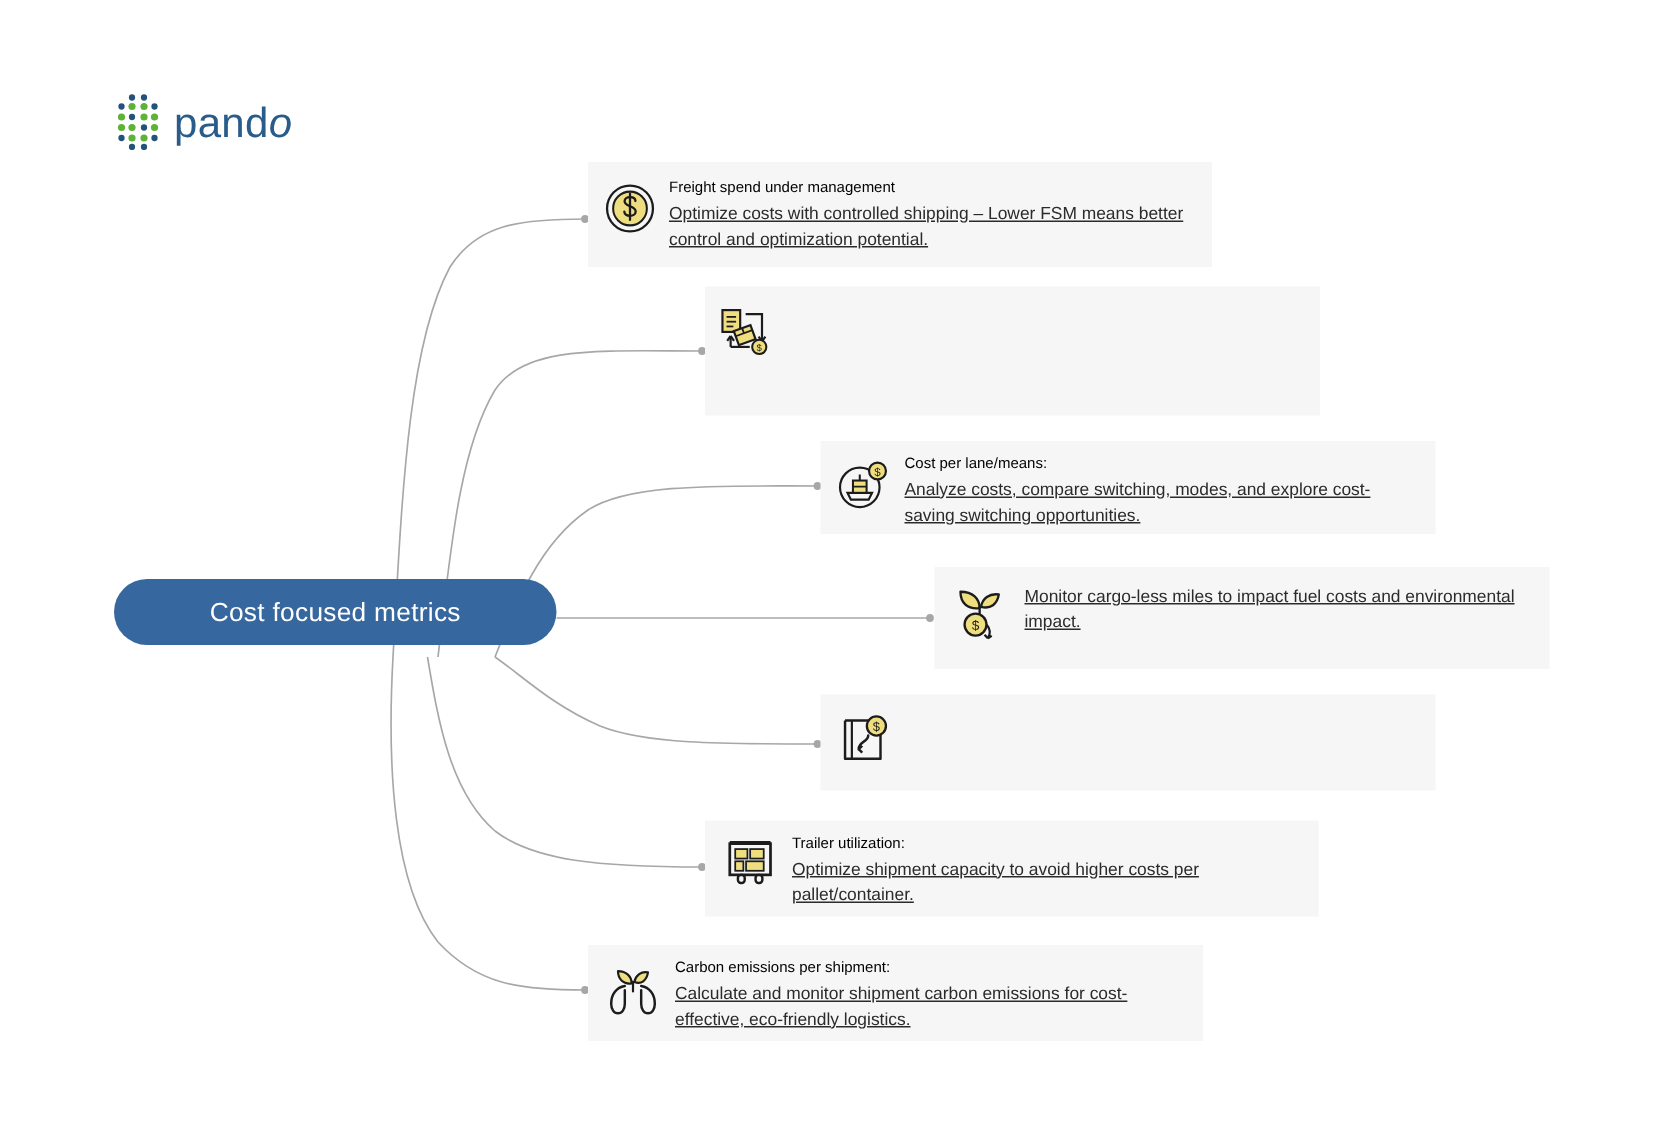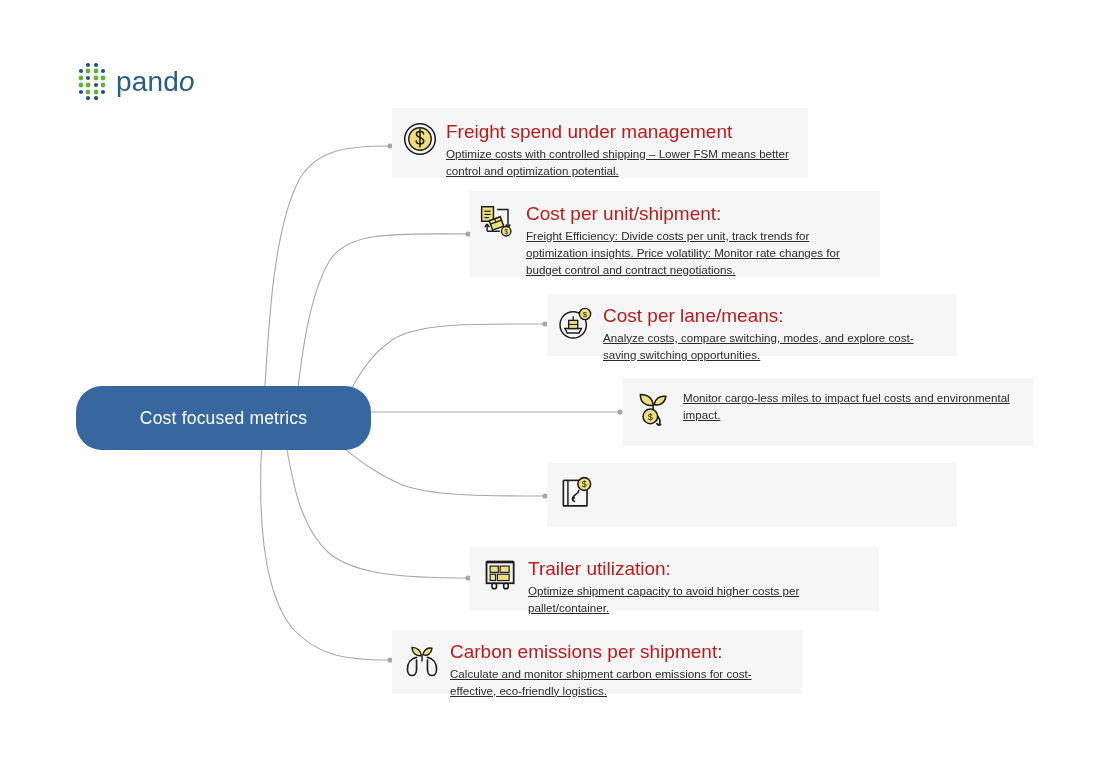--- a/index.html
+++ b/index.html
@@ -19,39 +19,39 @@
     font-family:"Liberation Sans", sans-serif;font-weight:400;
     line-height:1;position:relative;top:1px;
   }
   #logo-word .oh{font-style:italic;color:#2A5C8A;}
 
   
   #wires{position:absolute;left:0;top:0;width:1110px;height:757px;}
 
   
   #center-node{
-    position:absolute;left:76px;top:386px;width:295px;height:64px;
+    position:absolute;left:76px;top:386px;width:295px;height:44px;
     background:#36679E;border-radius:26px;
     display:flex;align-items:center;justify-content:center;
   }
   #center-node .label{
     color:#ffffff;font-size:17.5px;letter-spacing:.2px;
   }
 
   
   .card{
     position:absolute;background:#F6F6F6;
     display:flex;align-items:flex-start;box-sizing:border-box;
   }
   .card .icon{
     flex:0 0 auto;display:block;margin-right:8px;
   }
   .card .txt{flex:1 1 auto;min-width:0;}
   .card .title{
-    color:#b91c1c;font-size:19px;line-height:1.25;
+    color:#000000;font-size:10px;line-height:1.25;
     margin:0 0 1px 0;white-space:nowrap;
   }
   .card .desc{
     color:#2B2B2B;font-size:11.6px;line-height:1.48;margin:0;text-decoration:underline;
   }
 
   
   #card-0{left:392px;top:108px;width:416px;height:70px;padding:12px 10px 10px 10px;}
   #card-1{left:470px;top:191px;width:410px;height:86px;padding:11px 10px 10px 8px;}
   #card-2{left:547px;top:294px;width:410px;height:62px;padding:10px 10px 10px 8px;}
@@ -151,24 +151,20 @@
       <path d="M10,22 L7.5,25.5 M10,22 L12.5,25.5" fill="none" stroke="#1C1C1C" stroke-width="1.6"></path>
       <path d="M10,30 L24,30" fill="none" stroke="#1C1C1C" stroke-width="1.6"></path>
       <g transform="rotate(-20 20 22)">
         <rect x="14" y="16" width="13" height="11" fill="#EFDE7F" stroke="#1C1C1C" stroke-width="1.6"></rect>
         <line x1="14" y1="20" x2="27" y2="20" stroke="#1C1C1C" stroke-width="1.3"></line>
         <line x1="20.5" y1="16" x2="20.5" y2="20" stroke="#1C1C1C" stroke-width="1.3"></line>
       </g>
       <circle cx="31" cy="30" r="5.2" fill="#EFDE7F" stroke="#1C1C1C" stroke-width="1.5"></circle>
       <text x="31" y="33" font-size="7" text-anchor="middle" fill="#1C1C1C" font-family="Liberation Sans, sans-serif">$</text>
     </svg>
-    <div class="txt">
-      <p class="title">Cost per unit/shipment:</p>
-      <p class="desc">Freight Efficiency: Divide costs per unit, track trends for optimization insights. Price volatility: Monitor rate changes for budget control and contract negotiations.</p>
-    </div>
   </div>
 
   <div class="card" id="card-2">
     <svg class="icon" width="40" height="40" viewBox="0 0 44 44">
       <circle cx="20" cy="23" r="14.5" fill="none" stroke="#1C1C1C" stroke-width="1.6"></circle>
       <path d="M11,27 L29,27 L26.5,32 L13.5,32 Z" fill="none" stroke="#1C1C1C" stroke-width="1.6"></path>
       <rect x="15" y="18" width="10" height="9" fill="#EFDE7F" stroke="#1C1C1C" stroke-width="1.5"></rect>
       <line x1="20" y1="13.5" x2="20" y2="18" stroke="#1C1C1C" stroke-width="1.5"></line>
       <line x1="15" y1="22.5" x2="25" y2="22.5" stroke="#1C1C1C" stroke-width="1.2"></line>
       <circle cx="33" cy="11" r="6.2" fill="#EFDE7F" stroke="#1C1C1C" stroke-width="1.6"></circle>

